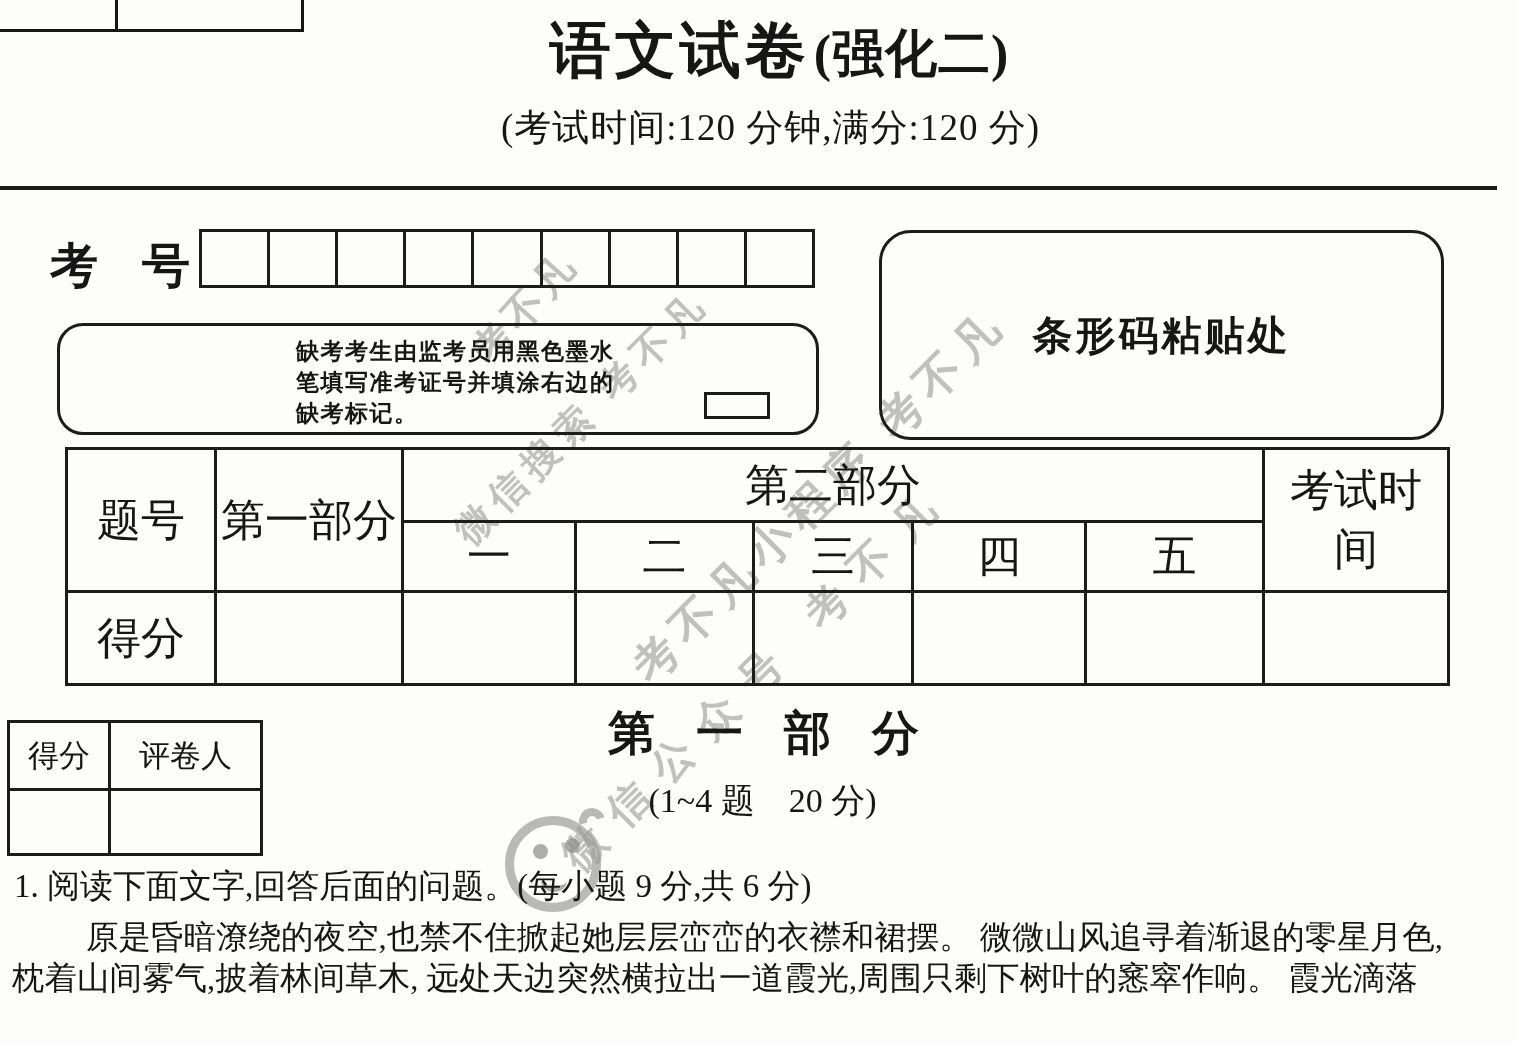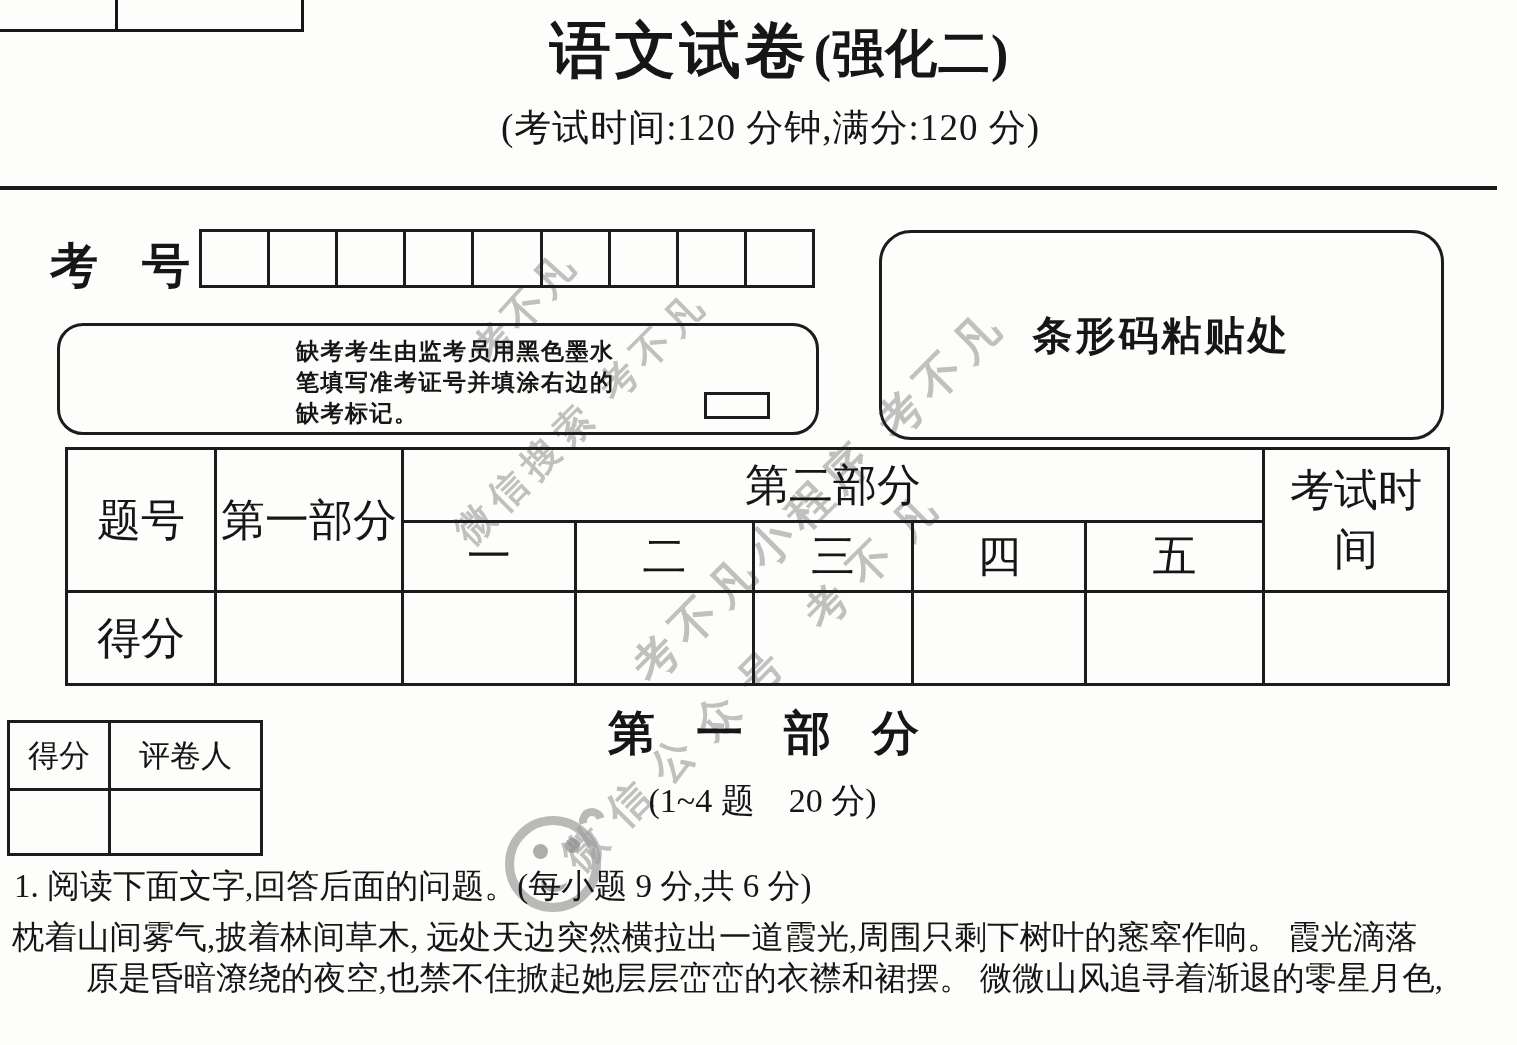--- a/index.html
+++ b/index.html
@@ -212,18 +212,18 @@
       </tr>
     </tbody>
       </table>
 
     <div id="section-heading" class="hei">第 一 部 分</div>
     <div id="section-sub" class="song">(1~4 题　20 分)</div>
 
     <div id="question-line" class="song">1. 阅读下面文字,回答后面的问题。(每小题 9 分,共 6 分)</div>
 
     <div id="passage" class="song">
+      <div class="pline indent">原是昏暗潦绕的夜空,也禁不住掀起她层层峦峦的衣襟和裙摆。 微微山风追寻着渐退的零星月色,</div>
       <div class="pline">枕着山间雾气,披着林间草木, 远处天边突然横拉出一道霞光,周围只剩下树叶的窸窣作响。 霞光滴落</div>
-      <div class="pline indent">原是昏暗潦绕的夜空,也禁不住掀起她层层峦峦的衣襟和裙摆。 微微山风追寻着渐退的零星月色,</div>
     </div>
 
   </div>
 </div>
 
 </body></html>

